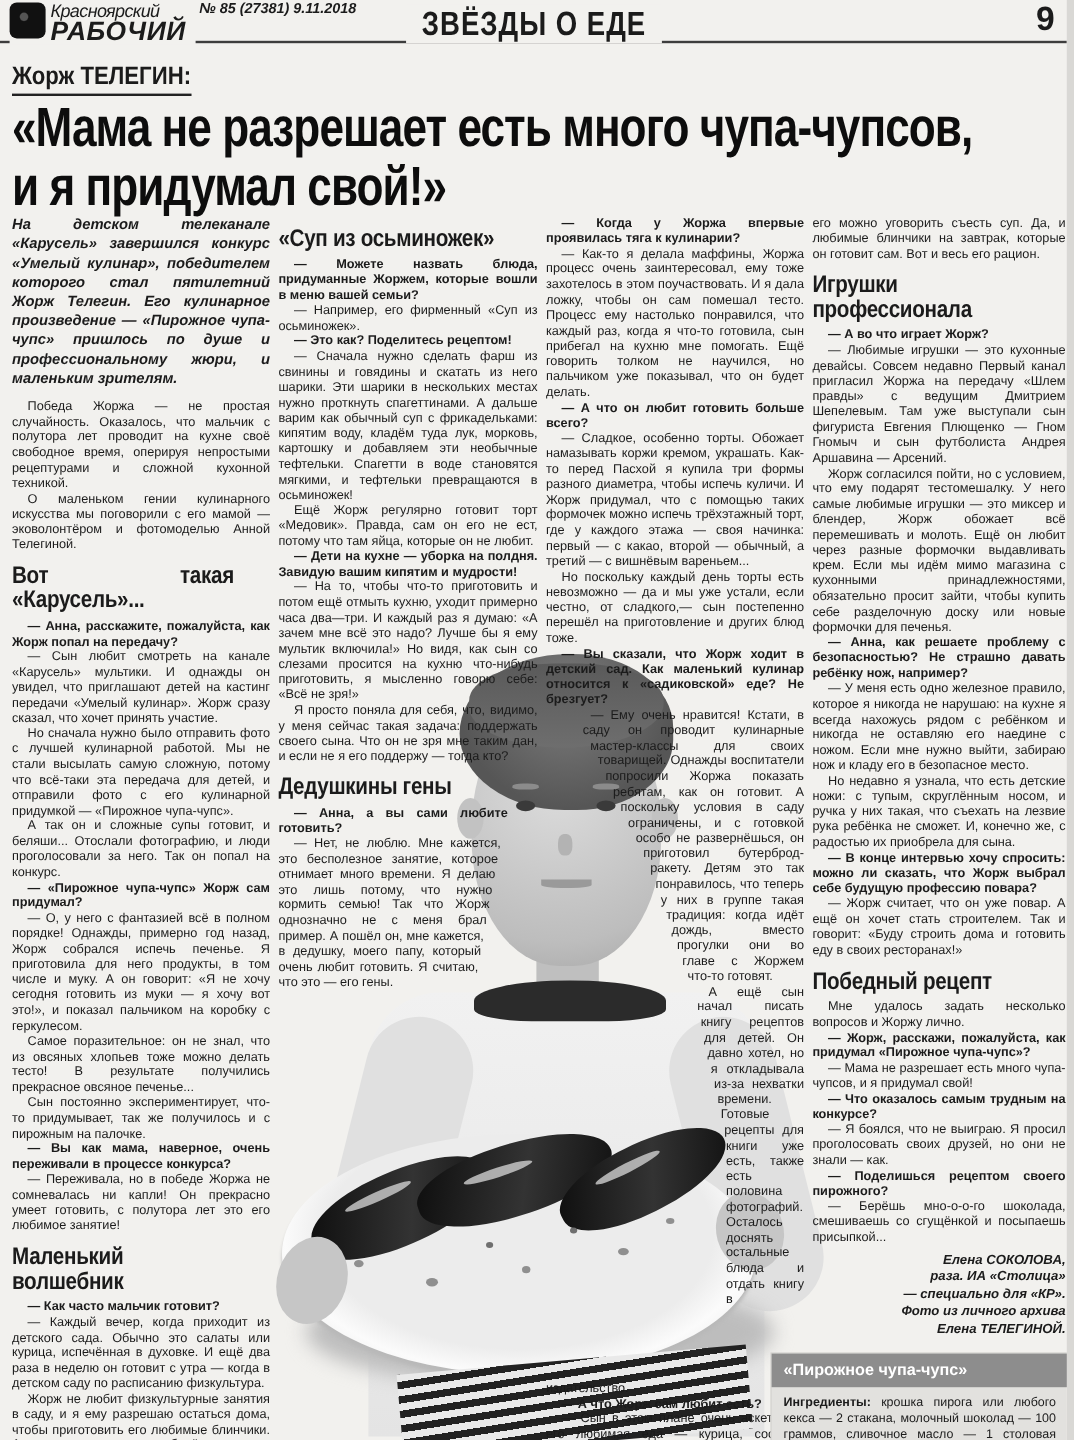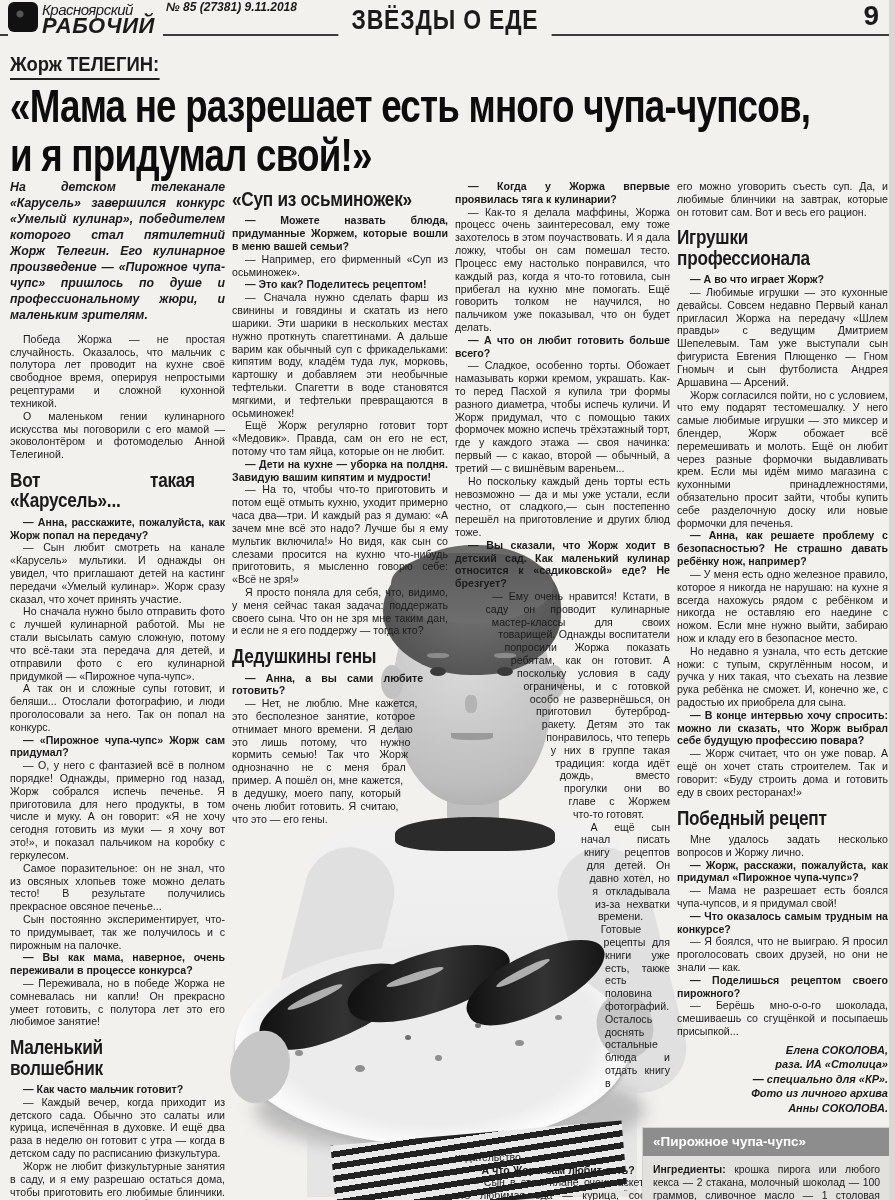--- a/index.html
+++ b/index.html
@@ -198,31 +198,31 @@
     <p class="p">— Любимые игрушки — это кухонные девайсы. Совсем недавно Первый канал пригласил Жоржа на передачу «Шлем правды» с ведущим Дмитрием Шепелевым. Там уже выступали сын фигуриста Евгения Плющенко — Гном Гномыч и сын футболиста Андрея Аршавина — Арсений.</p>
     <p class="p">Жорж согласился пойти, но с условием, что ему подарят тестомешалку. У него самые любимые игрушки — это миксер и блендер, Жорж обожает всё перемешивать и молоть. Ещё он любит через разные формочки выдавливать крем. Если мы идём мимо магазина с кухонными принадлежностями, обязательно просит зайти, чтобы купить себе разделочную доску или новые формочки для печенья.</p>
     <p class="q">— Анна, как решаете проблему с безопасностью? Не страшно давать ребёнку нож, например?</p>
     <p class="p">— У меня есть одно железное правило, которое я никогда не нарушаю: на кухне я всегда нахожусь рядом с ребёнком и никогда не оставляю его наедине с ножом. Если мне нужно выйти, забираю нож и кладу его в безопасное место.</p>
     <p class="p">Но недавно я узнала, что есть детские ножи: с тупым, скруглённым носом, и ручка у них такая, что съехать на лезвие рука ребёнка не сможет. И, конечно же, с радостью их приобрела для сына.</p>
     <p class="q">— В конце интервью хочу спросить: можно ли сказать, что Жорж выбрал себе будущую профессию повара?</p>
     <p class="p">— Жорж считает, что он уже повар. А ещё он хочет стать строителем. Так и говорит: «Буду строить дома и готовить еду в своих ресторанах!»</p>
     <div class="hd">Победный рецепт</div>
     <p class="p">Мне удалось задать несколько вопросов и Жоржу лично.</p>
     <p class="q">— Жорж, расскажи, пожалуйста, как придумал «Пирожное чупа-чупс»?</p>
-    <p class="p">— Мама не разрешает есть боялся чупа-чупсов, и я придумал свой!</p>
+    <p class="p">— Мама не разрешает есть много чупа-чупсов, и я придумал свой!</p>
     <p class="q">— Что оказалось самым трудным на конкурсе?</p>
     <p class="p">— Я боялся, что не выиграю. Я просил проголосовать своих друзей, но они не знали — как.</p>
     <p class="q">— Поделишься рецептом своего пирожного?</p>
     <p class="p">— Берёшь мно-о-о-го шоколада, смешиваешь со сгущёнкой и посыпаешь присыпкой...</p>
     <div class="byline">
       <div>Елена СОКОЛОВА,</div>
       <div>раза. ИА «Столица»</div>
       <div>— специально для «КР».</div>
       <div>Фото из личного архива</div>
-      <div>Анны СОКОЛОВА.</div>
+      <div>Елена ТЕЛЕГИНОЙ.</div>
     </div>
 
     <div class="recipe">
       <div class="recipe-head">«Пирожное чупа-чупс»</div>
       <div class="recipe-body">
         <p class="noind"><span class="blab">Ингредиенты:</span><span> крошка пирога или любого кекса — 2 стакана, молочный шоколад — 100 граммов, сливочное масло — 1 столовая ложка.</span></p>
 
       </div>
     </div>
   </div>

